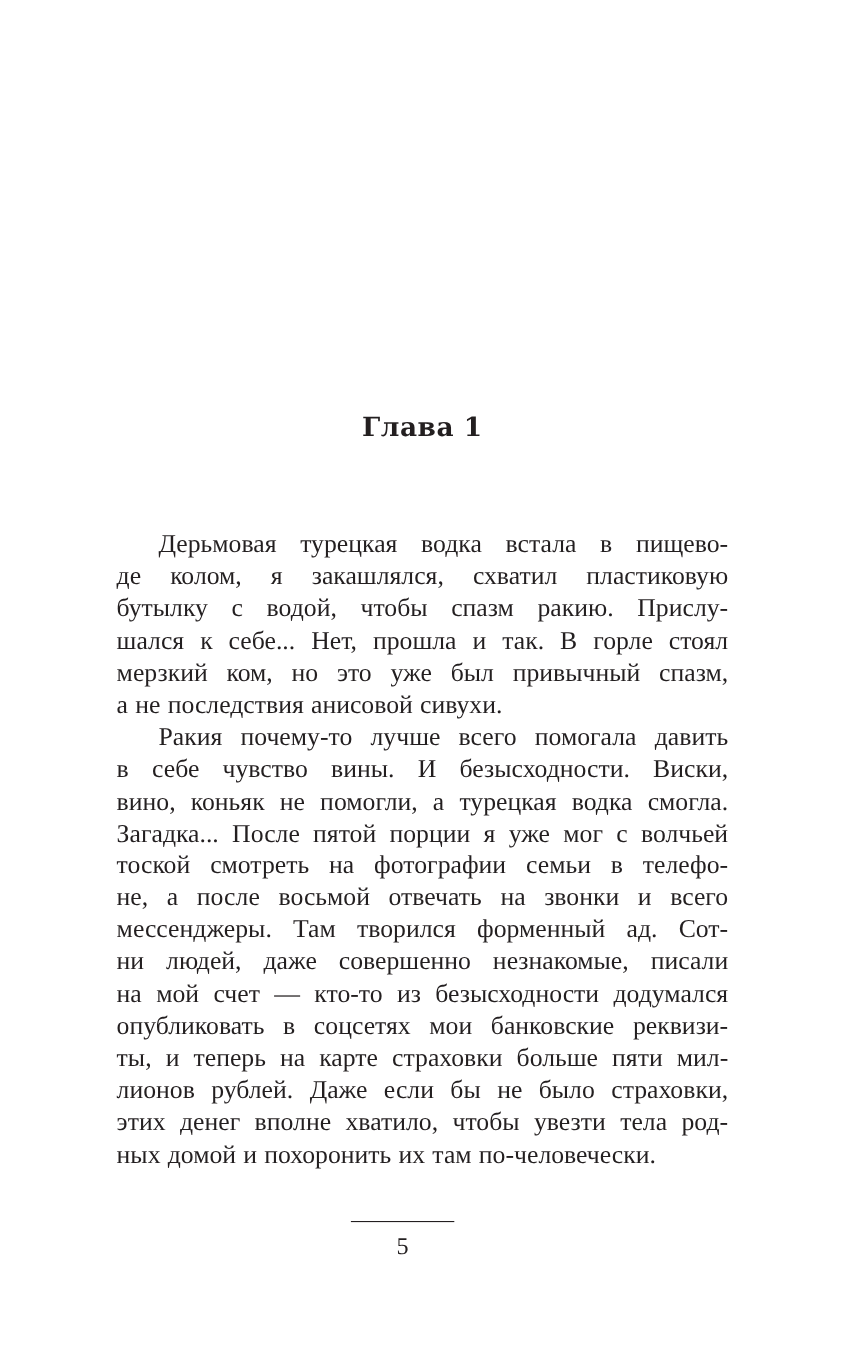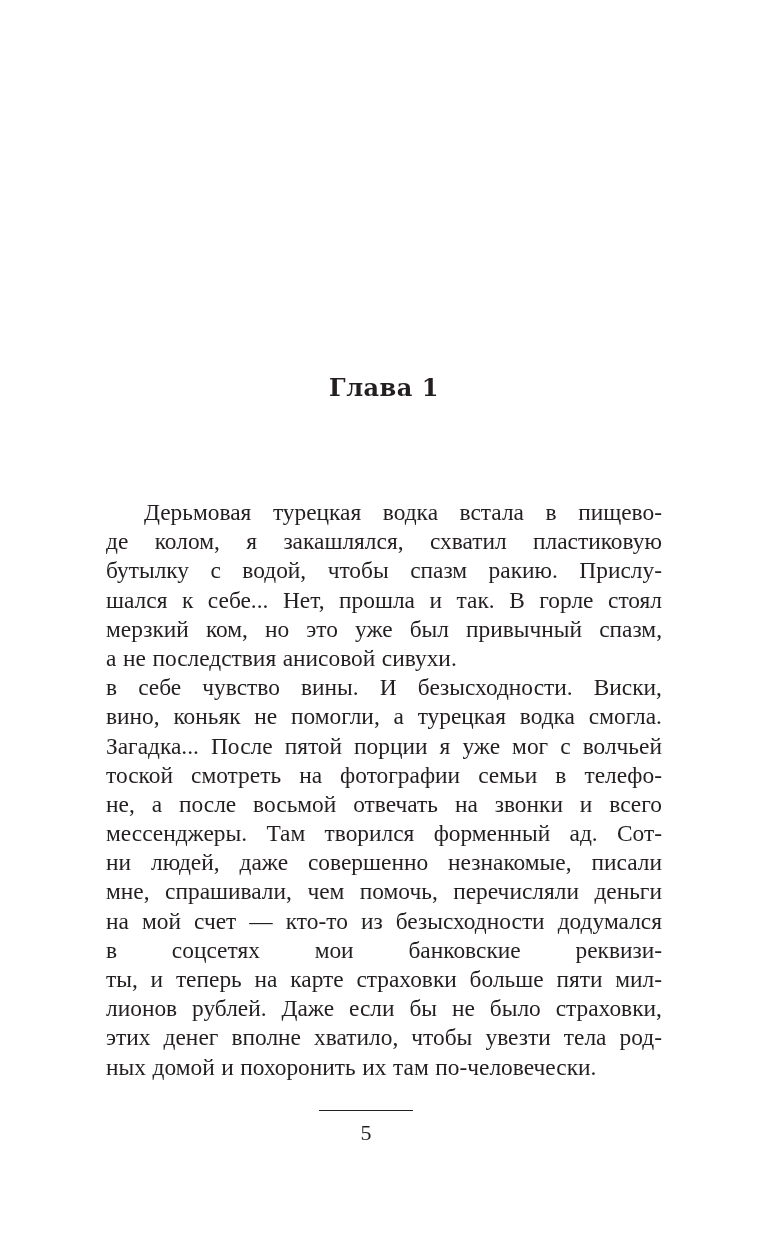--- a/index.html
+++ b/index.html
@@ -44,21 +44,20 @@
       height: 29.2px;
       line-height: 29.2px;
       font-size: 23.4px;
       text-align: justify;
       text-align-last: justify;
       white-space: nowrap;
       overflow: visible;
     }
     .line.first {
       text-indent: 38px;
-      margin-top: 17px;
     }
     .line.last {
       text-align-last: left;
     }
     
     .line {
       display: flex;
       justify-content: space-between;
     }
     .line.last {
@@ -144,20 +143,28 @@
         <span>спазм,</span>
       </div>
     <div class="line last">
         <span>а</span>
         <span>не</span>
         <span>последствия</span>
         <span>анисовой</span>
         <span>сивухи.</span>
       </div>
 
+    <div class="line first">
+        <span>Ракия</span>
+        <span>почему-то</span>
+        <span>лучше</span>
+        <span>всего</span>
+        <span>помогала</span>
+        <span>давить</span>
+      </div>
     <div class="line">
         <span>в</span>
         <span>себе</span>
         <span>чувство</span>
         <span>вины.</span>
         <span>И</span>
         <span>безысходности.</span>
         <span>Виски,</span>
       </div>
     <div class="line">
@@ -211,38 +218,31 @@
       </div>
     <div class="line">
         <span>ни</span>
         <span>людей,</span>
         <span>даже</span>
         <span>совершенно</span>
         <span>незнакомые,</span>
         <span>писали</span>
       </div>
     <div class="line">
-        <span>мне,</span>
-        <span>спрашивали,</span>
-        <span>чем</span>
-        <span>помочь,</span>
-        <span>перечисляли</span>
-        <span>деньги</span>
-      </div>
-    <div class="line">
         <span>на</span>
         <span>мой</span>
         <span>счет</span>
         <span>—</span>
         <span>кто-то</span>
         <span>из</span>
         <span>безысходности</span>
         <span>додумался</span>
       </div>
     <div class="line">
+        <span>опубликовать</span>
         <span>в</span>
         <span>соцсетях</span>
         <span>мои</span>
         <span>банковские</span>
         <span>реквизи-</span>
       </div>
     <div class="line">
         <span>ты,</span>
         <span>и</span>
         <span>теперь</span>

